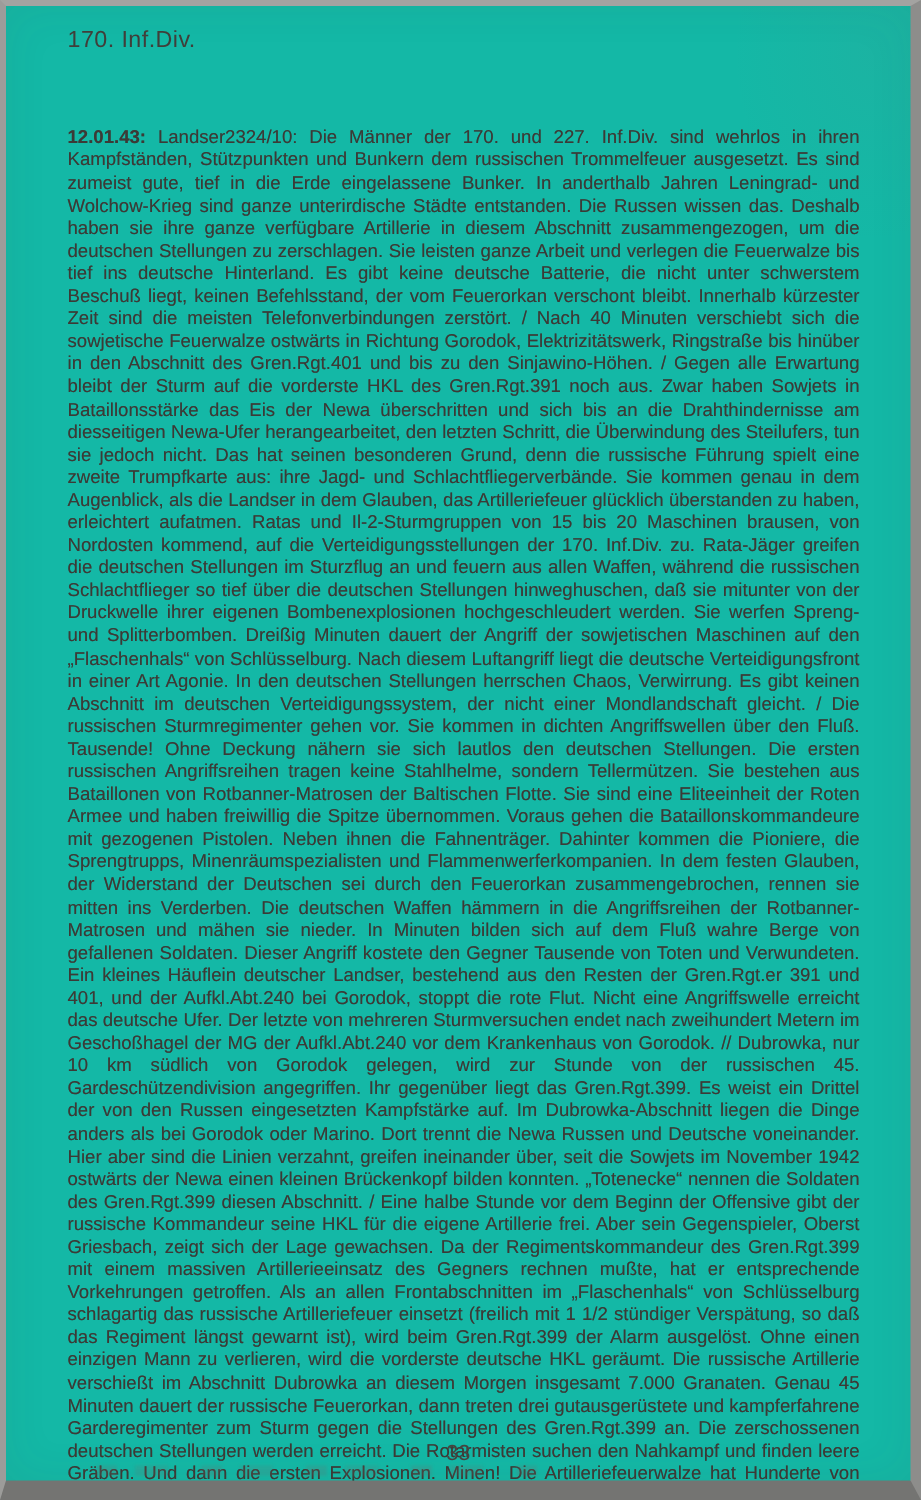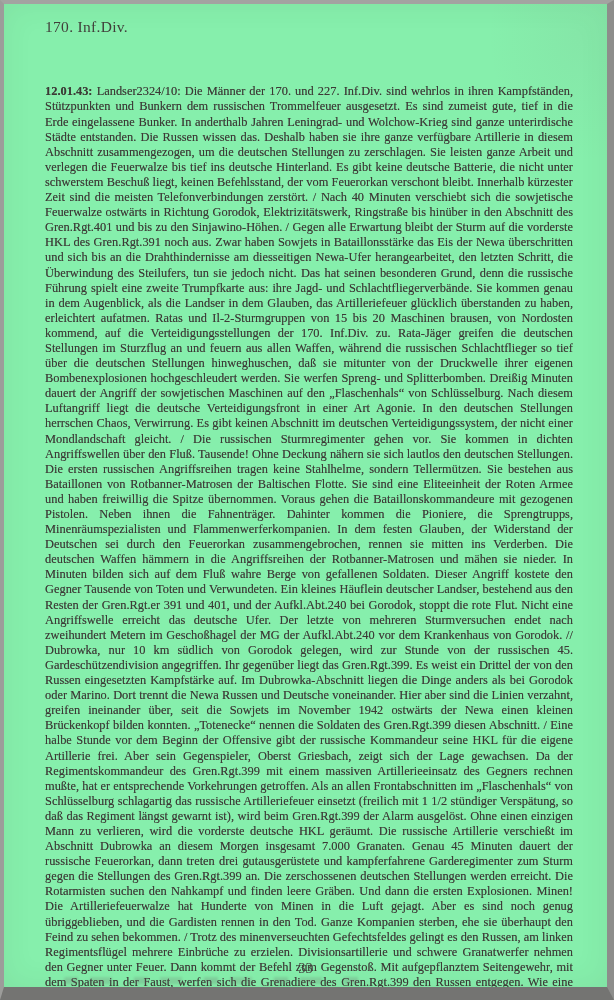--- a/index.html
+++ b/index.html
@@ -5,28 +5,28 @@
   html, body {
     margin: 0;
     padding: 0;
     background: #ffffff;
   }
   .scan-frame {
     position: relative;
     width: 614px;
     height: 1000px;
     box-sizing: border-box;
-    background: #86efac;
+    background: #14b8a6;
     border-top: 4px solid #a3a3a1;
     border-left: 4px solid #9c9c9a;
     border-right: 7px solid #8d8d8b;
     border-bottom: 13px solid #747472;
     box-shadow: inset 0 0 30px rgba(60,60,55,0.08);
     overflow: hidden;
-    font-family: Liberation Serif, serif;
+    font-family: Liberation Sans, sans-serif;
     color: #3c3a36;
   }
   .running-header {
     position: absolute;
     top: 14px;
     left: 41px;
     font-size: 15.5px;
     letter-spacing: 0.3px;
     color: #403e3a;
   }

